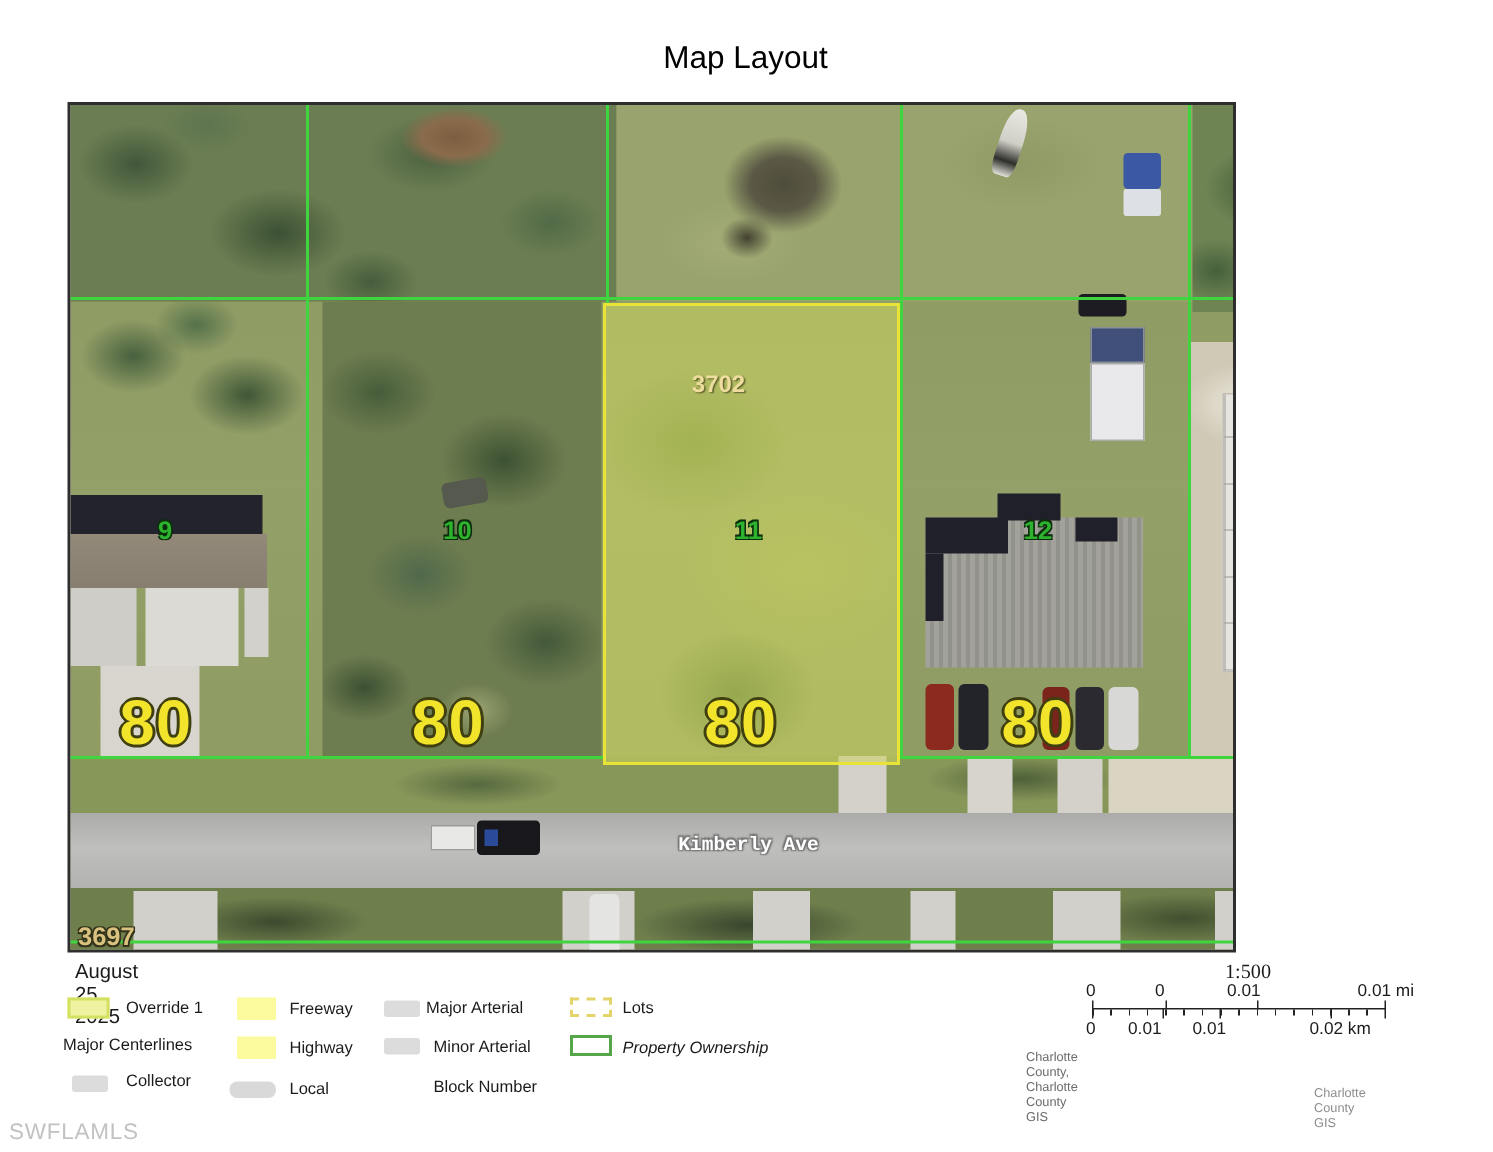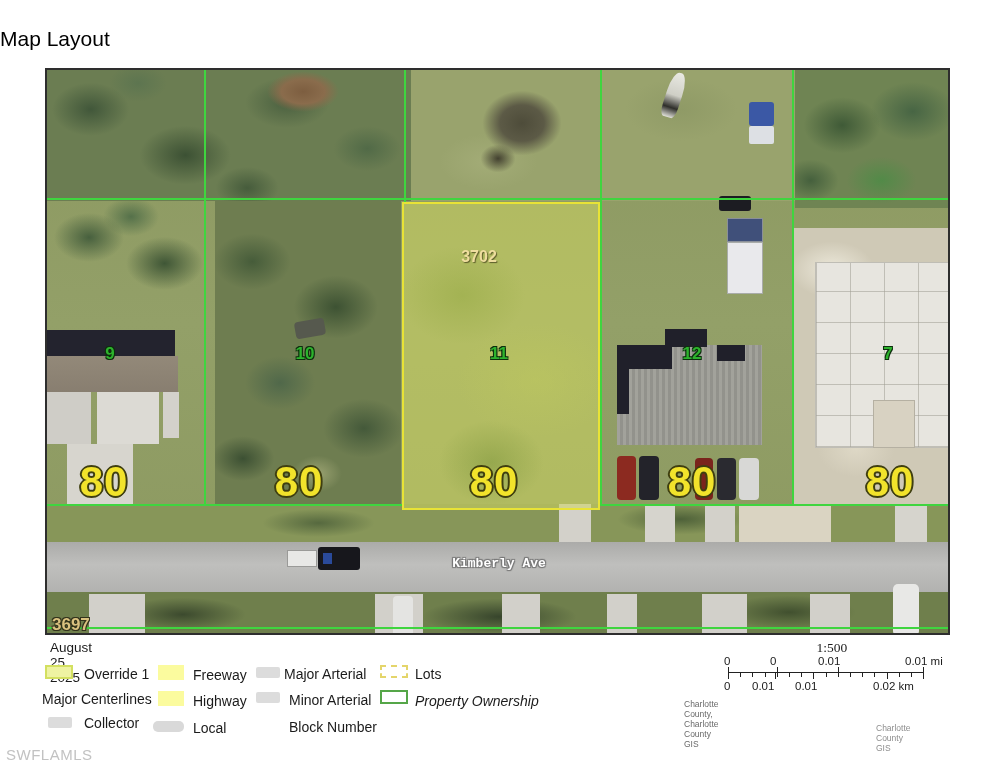--- a/index.html
+++ b/index.html
@@ -1,22 +1,22 @@
 <!DOCTYPE html>
 <html><head>
 <meta charset="utf-8">
 <style>
   html,body{margin:0;padding:0;background:#fff;}
   body{font-family:"Liberation Sans",sans-serif;}
   .page{position:relative;width:995px;height:768px;background:#fff;overflow:hidden;}
   .abs,.page *{position:absolute;box-sizing:border-box;}
-  .title{left:0;top:27px;width:994px;text-align:left;font-size:21px;font-weight:500;color:#000;}
-
-  
-  .map{left:45px;top:68px;width:905px;height:567px;border:2px solid #2e2e2e;overflow:hidden;
+  .title{left:0;top:27px;width:994px;text-align:center;font-size:21px;font-weight:500;color:#000;}
+
+  
+  .map{left:45px;top:68px;width:779px;height:567px;border:2px solid #2e2e2e;overflow:hidden;
        background:linear-gradient(180deg,#8b9760 0%,#93a068 45%,#8b985f 100%);}
   .map *{position:absolute;}
 
   
   .trees-tl{left:0;top:0;width:364px;height:131px;background:
     radial-gradient(55px 38px at 12% 30%,#41573a 0%,rgba(65,87,58,0) 70%),
     radial-gradient(65px 42px at 38% 65%,#3c5134 0%,rgba(60,81,52,0) 70%),
     radial-gradient(60px 36px at 66% 25%,#4a6040 0%,rgba(74,96,64,0) 70%),
     radial-gradient(48px 32px at 88% 60%,#516a47 0%,rgba(81,106,71,0) 70%),
     radial-gradient(40px 26px at 25% 10%,#5d7550 0%,rgba(93,117,80,0) 72%),
@@ -117,21 +117,21 @@
     text-shadow:-1px -1px 0 #0d2e0d,1px -1px 0 #0d2e0d,-1px 1px 0 #0d2e0d,1px 1px 0 #0d2e0d;}
   .w80{font-weight:bold;font-size:42px;color:#f2e32b;transform:translate(-50%,-50%);letter-spacing:1px;
     text-shadow:-2px 0 0 #3f3f10,2px 0 0 #3f3f10,0 -2px 0 #3f3f10,0 2px 0 #3f3f10,-1px -1px 0 #3f3f10,1px 1px 0 #3f3f10,1px -1px 0 #3f3f10,-1px 1px 0 #3f3f10;}
   .pid{font-weight:bold;font-size:16px;color:#eedd9e;transform:translate(-50%,-50%);text-shadow:1px 1px 1px rgba(90,90,40,.95);}
   .bnum{left:5px;top:545px;font-weight:bold;font-size:17px;color:#d9c17f;
     text-shadow:-1px -1px 0 #33331c,1px -1px 0 #33331c,-1px 1px 0 #33331c,1px 1px 0 #33331c;}
   .street{font-weight:bold;font-size:13px;color:#fff;transform:translate(-50%,-50%);
     text-shadow:-1px -1px 1px #757575,1px -1px 1px #757575,-1px 1px 1px #757575,1px 1px 1px #757575;font-family:Liberation Mono, monospace;}
 
   
-  .lg-label{font-size:14px;color:#1b1b1b;white-space:nowrap;}
+  .lg-label{font-size:11px;color:#1b1b1b;white-space:nowrap;}
   .map-date{left:50px;top:640px;font-size:13.5px;color:#1b1b1b;}
   .sw-override{left:45px;top:665px;width:28px;height:14px;background:#eef3a2;border:2px solid #d3e060;}
   .sw-freeway{left:158px;top:665px;width:26px;height:15px;background:#fbfb9e;}
   .sw-highway{left:158px;top:691px;width:26px;height:15px;background:#fbfb9e;}
   .sw-major{left:256px;top:667px;width:24px;height:11px;background:#dcdcdc;border-radius:2px;}
   .sw-minor{left:256px;top:692px;width:24px;height:11px;background:#dcdcdc;border-radius:2px;}
   .sw-collector{left:48px;top:717px;width:24px;height:11px;background:#dcdcdc;border-radius:2px;}
   .sw-local{left:153px;top:721px;width:31px;height:11px;background:#d9d9d9;border-radius:5px;}
   .sw-lots{left:380px;top:665px;width:28px;height:13px;border:2px dashed #e4d56b;}
   .sw-own{left:380px;top:690px;width:28px;height:14px;border:2px solid #55a648;background:#fff;}

